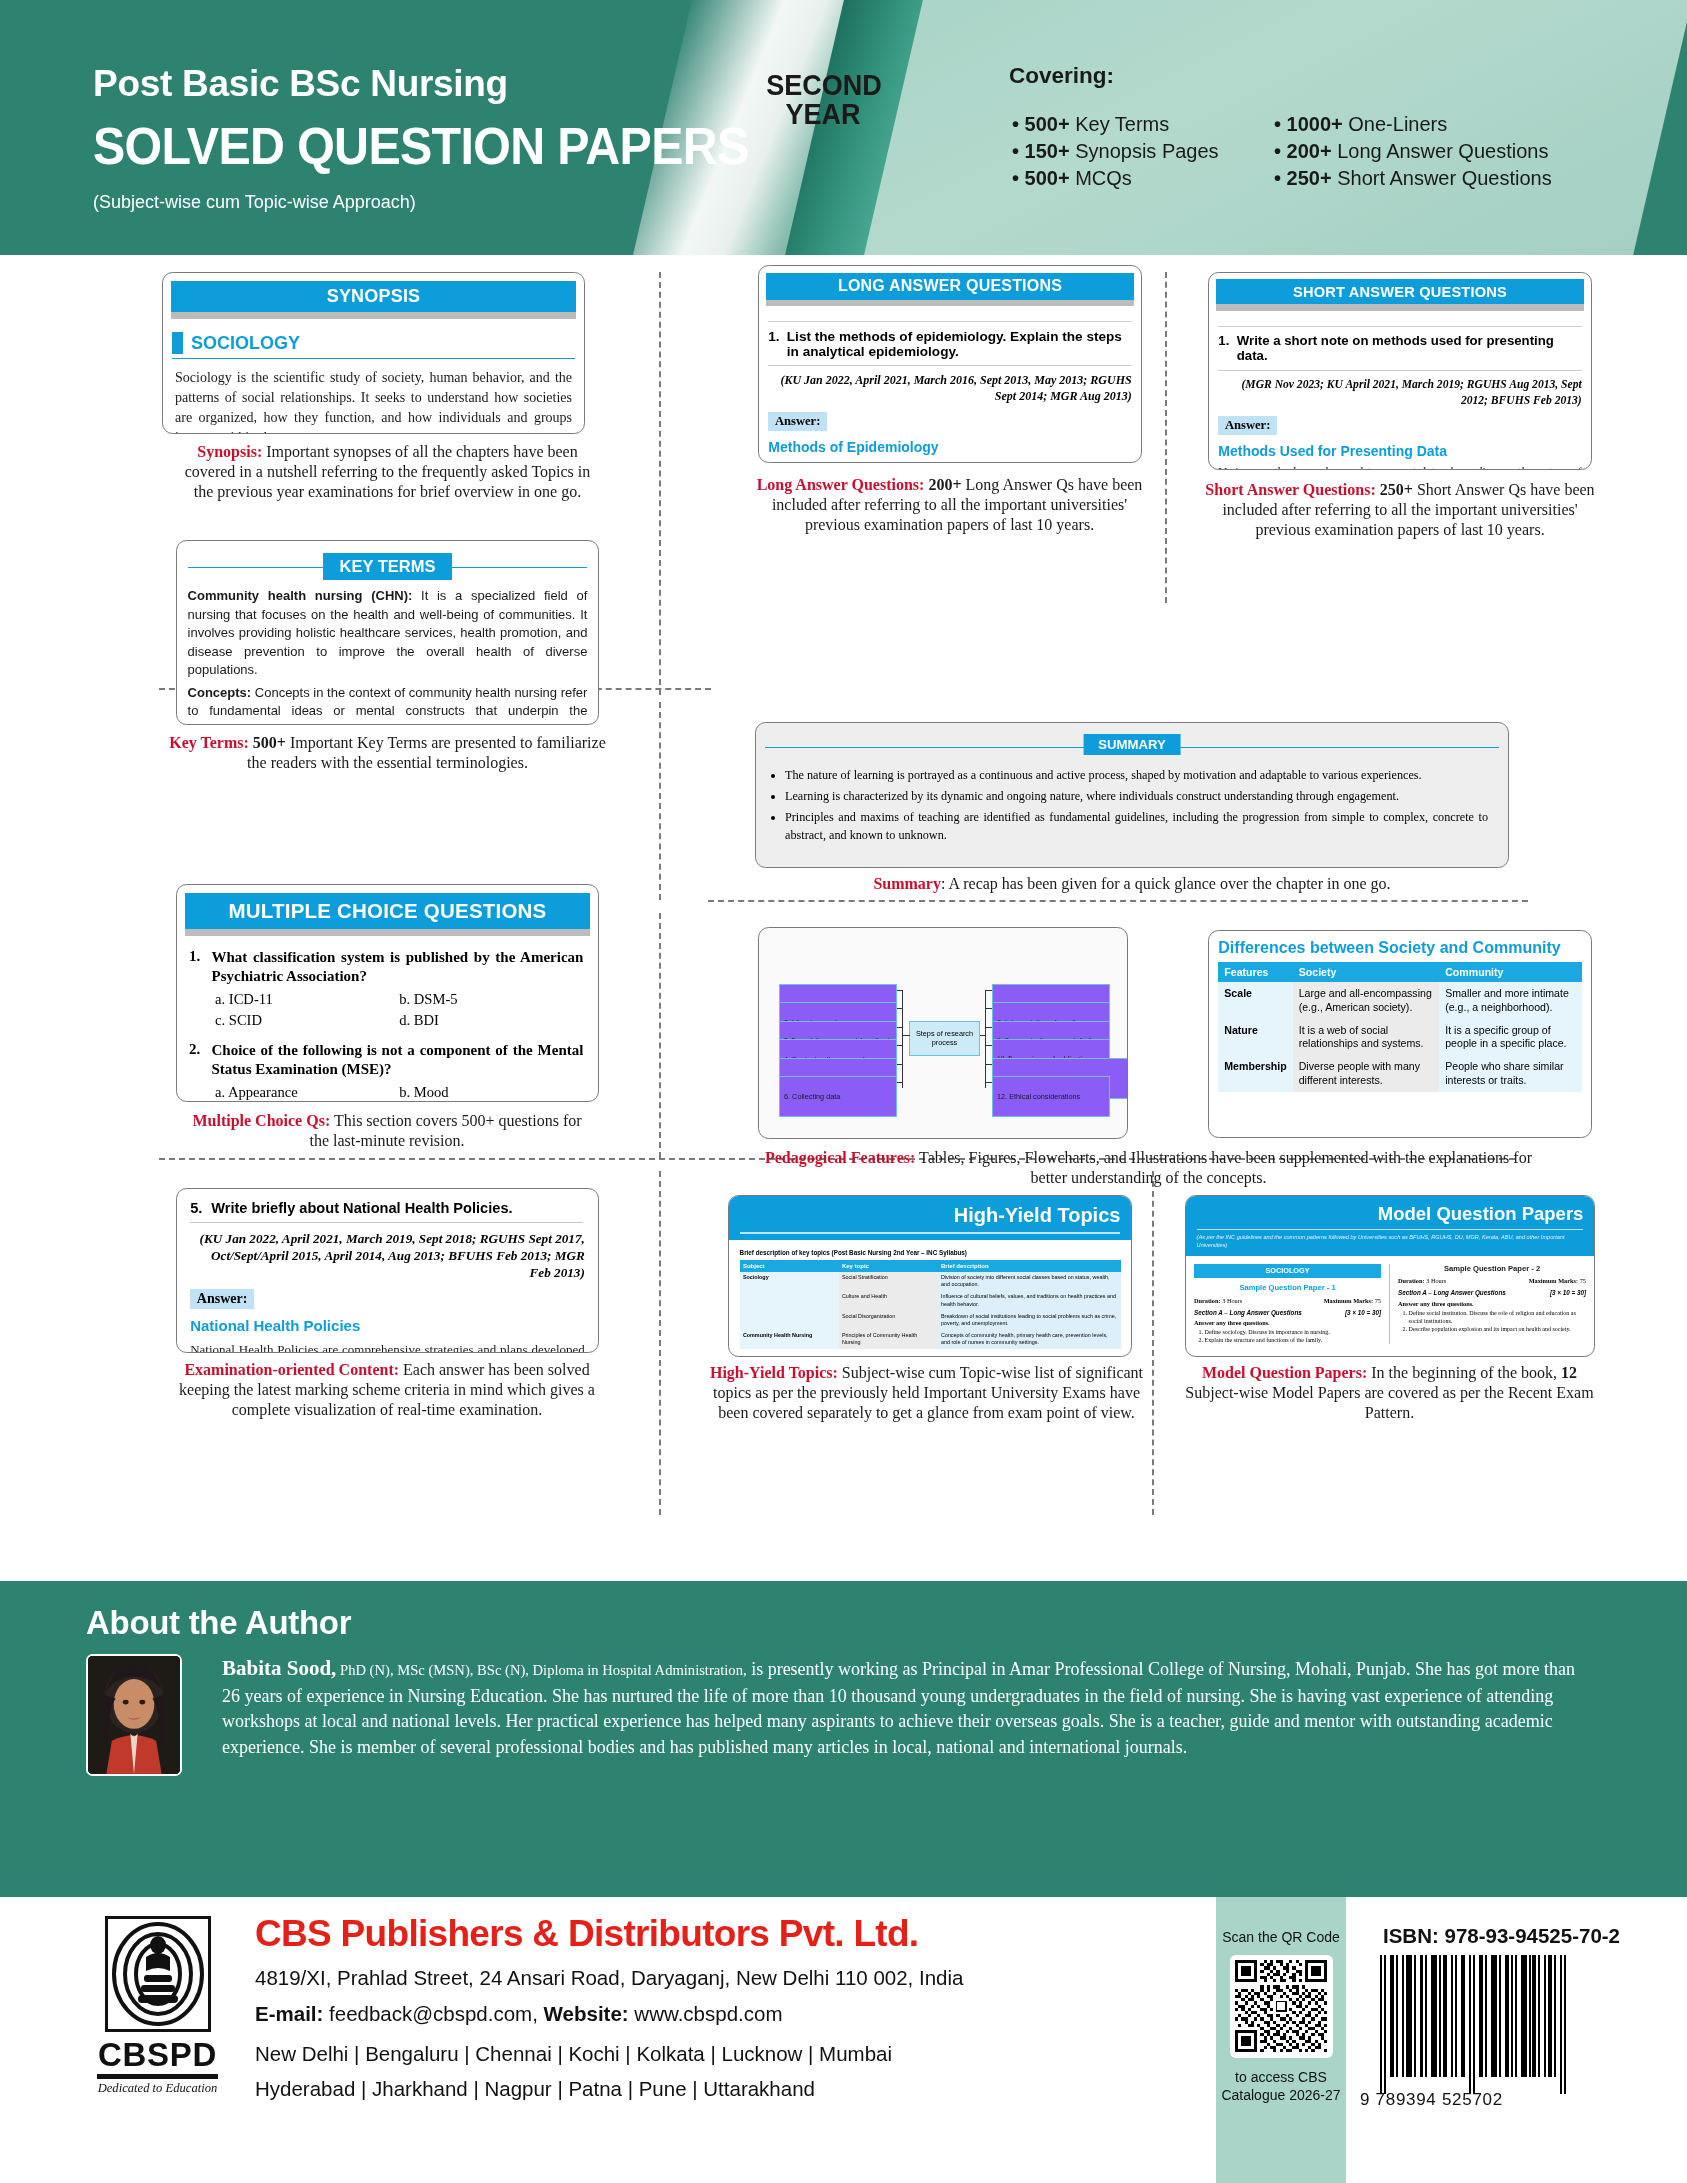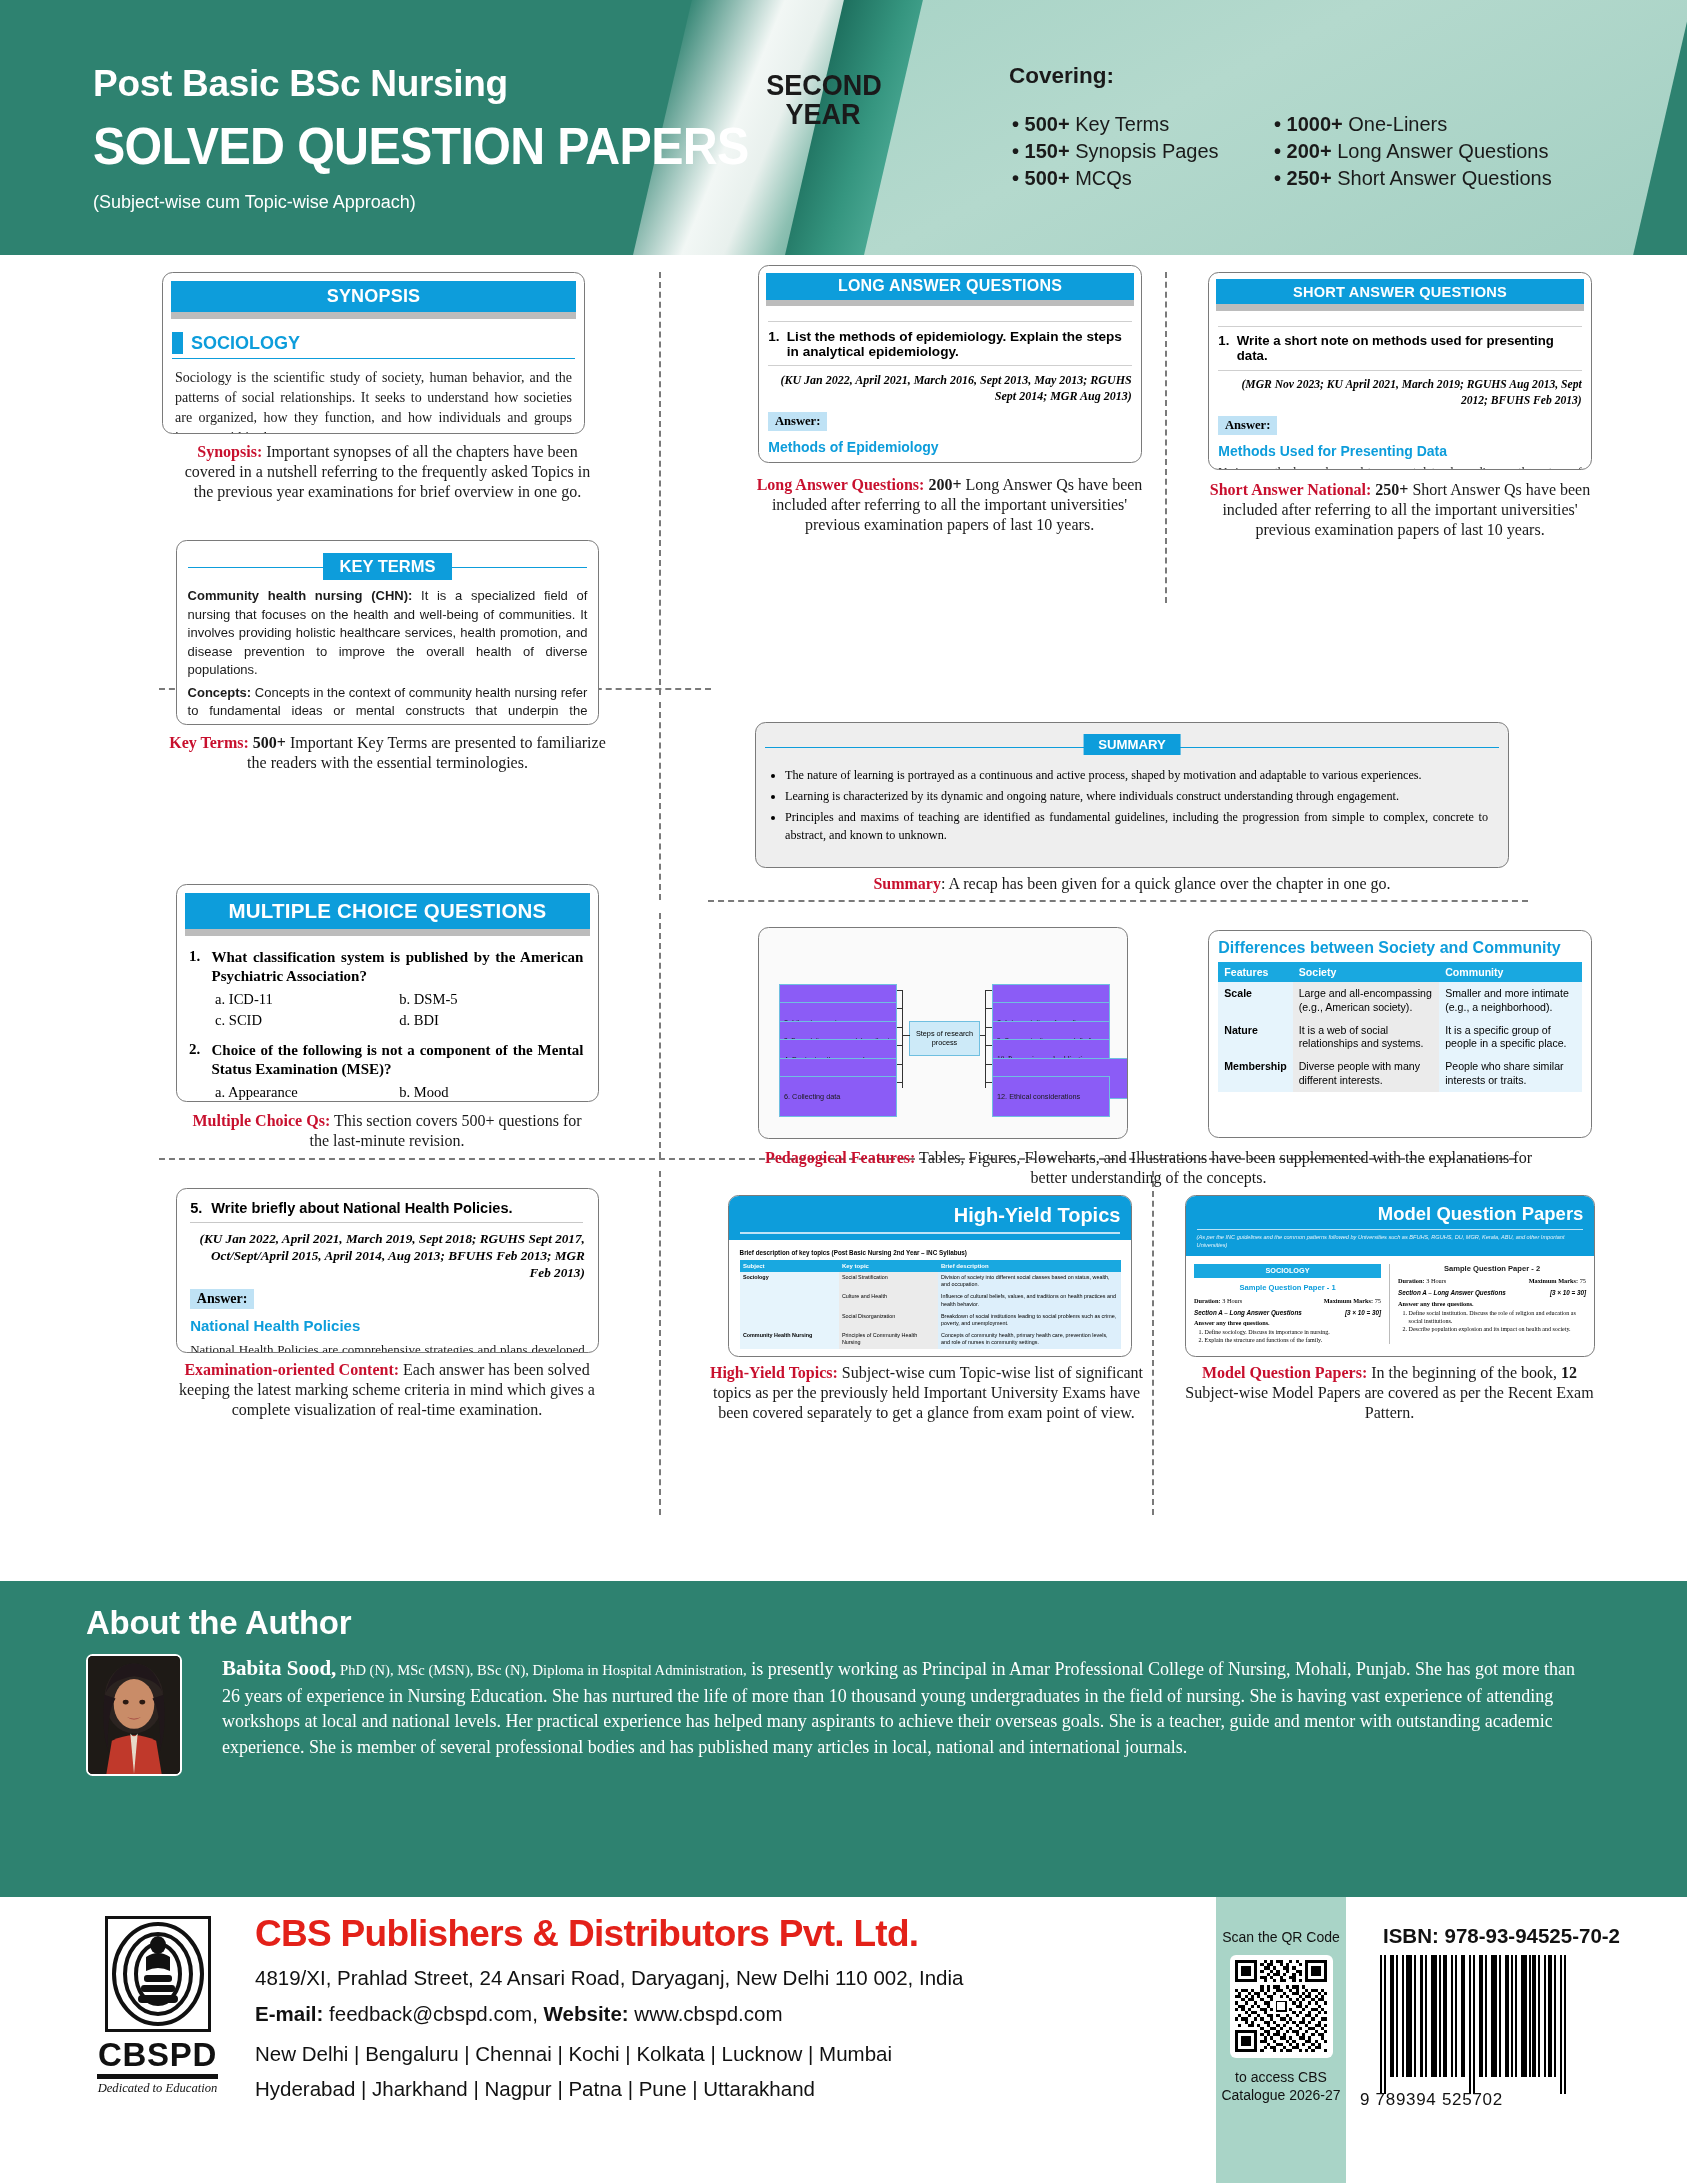--- a/index.html
+++ b/index.html
@@ -375,21 +375,21 @@
     <div class="laq-q">
       <div class="num">1.</div>
       <div>Write a short note on methods used for presenting data.</div>
     </div>
     <div class="laq-refs">(MGR Nov 2023; KU April 2021, March 2019; RGUHS Aug 2013, Sept 2012; BFUHS Feb 2013)</div>
     <div class="answer-chip">Answer:</div>
     <div class="blue-head">Methods Used for Presenting Data</div>
     <p class="body body-text">Various methods can be used to present data, depending on the nature of the information and the audience. Following are some common methods for presenting data:</p>
   </div>
   <div class="caption" style="left:1102px; top:215px; width:410px; font-size:16px;">
-    <span class="lbl">Short Answer National:</span> <b>250+</b><span> Short Answer Qs have been included after referring to all the important universities' previous examination papers of last 10 years.</span>
+    <span class="lbl">Short Answer Questions:</span> <b>250+</b><span> Short Answer Qs have been included after referring to all the important universities' previous examination papers of last 10 years.</span>
   </div>
 
   <div class="card" id="summary-card">
     <div class="sum-head">
       <div class="rule"></div>
       <div class="chip">SUMMARY</div>
     </div>
     <ul>
       <li>The nature of learning is portrayed as a continuous and active process, shaped by motivation and adaptable to various experiences.</li>
       <li>Learning is characterized by its dynamic and ongoing nature, where individuals construct understanding through engagement.</li>

